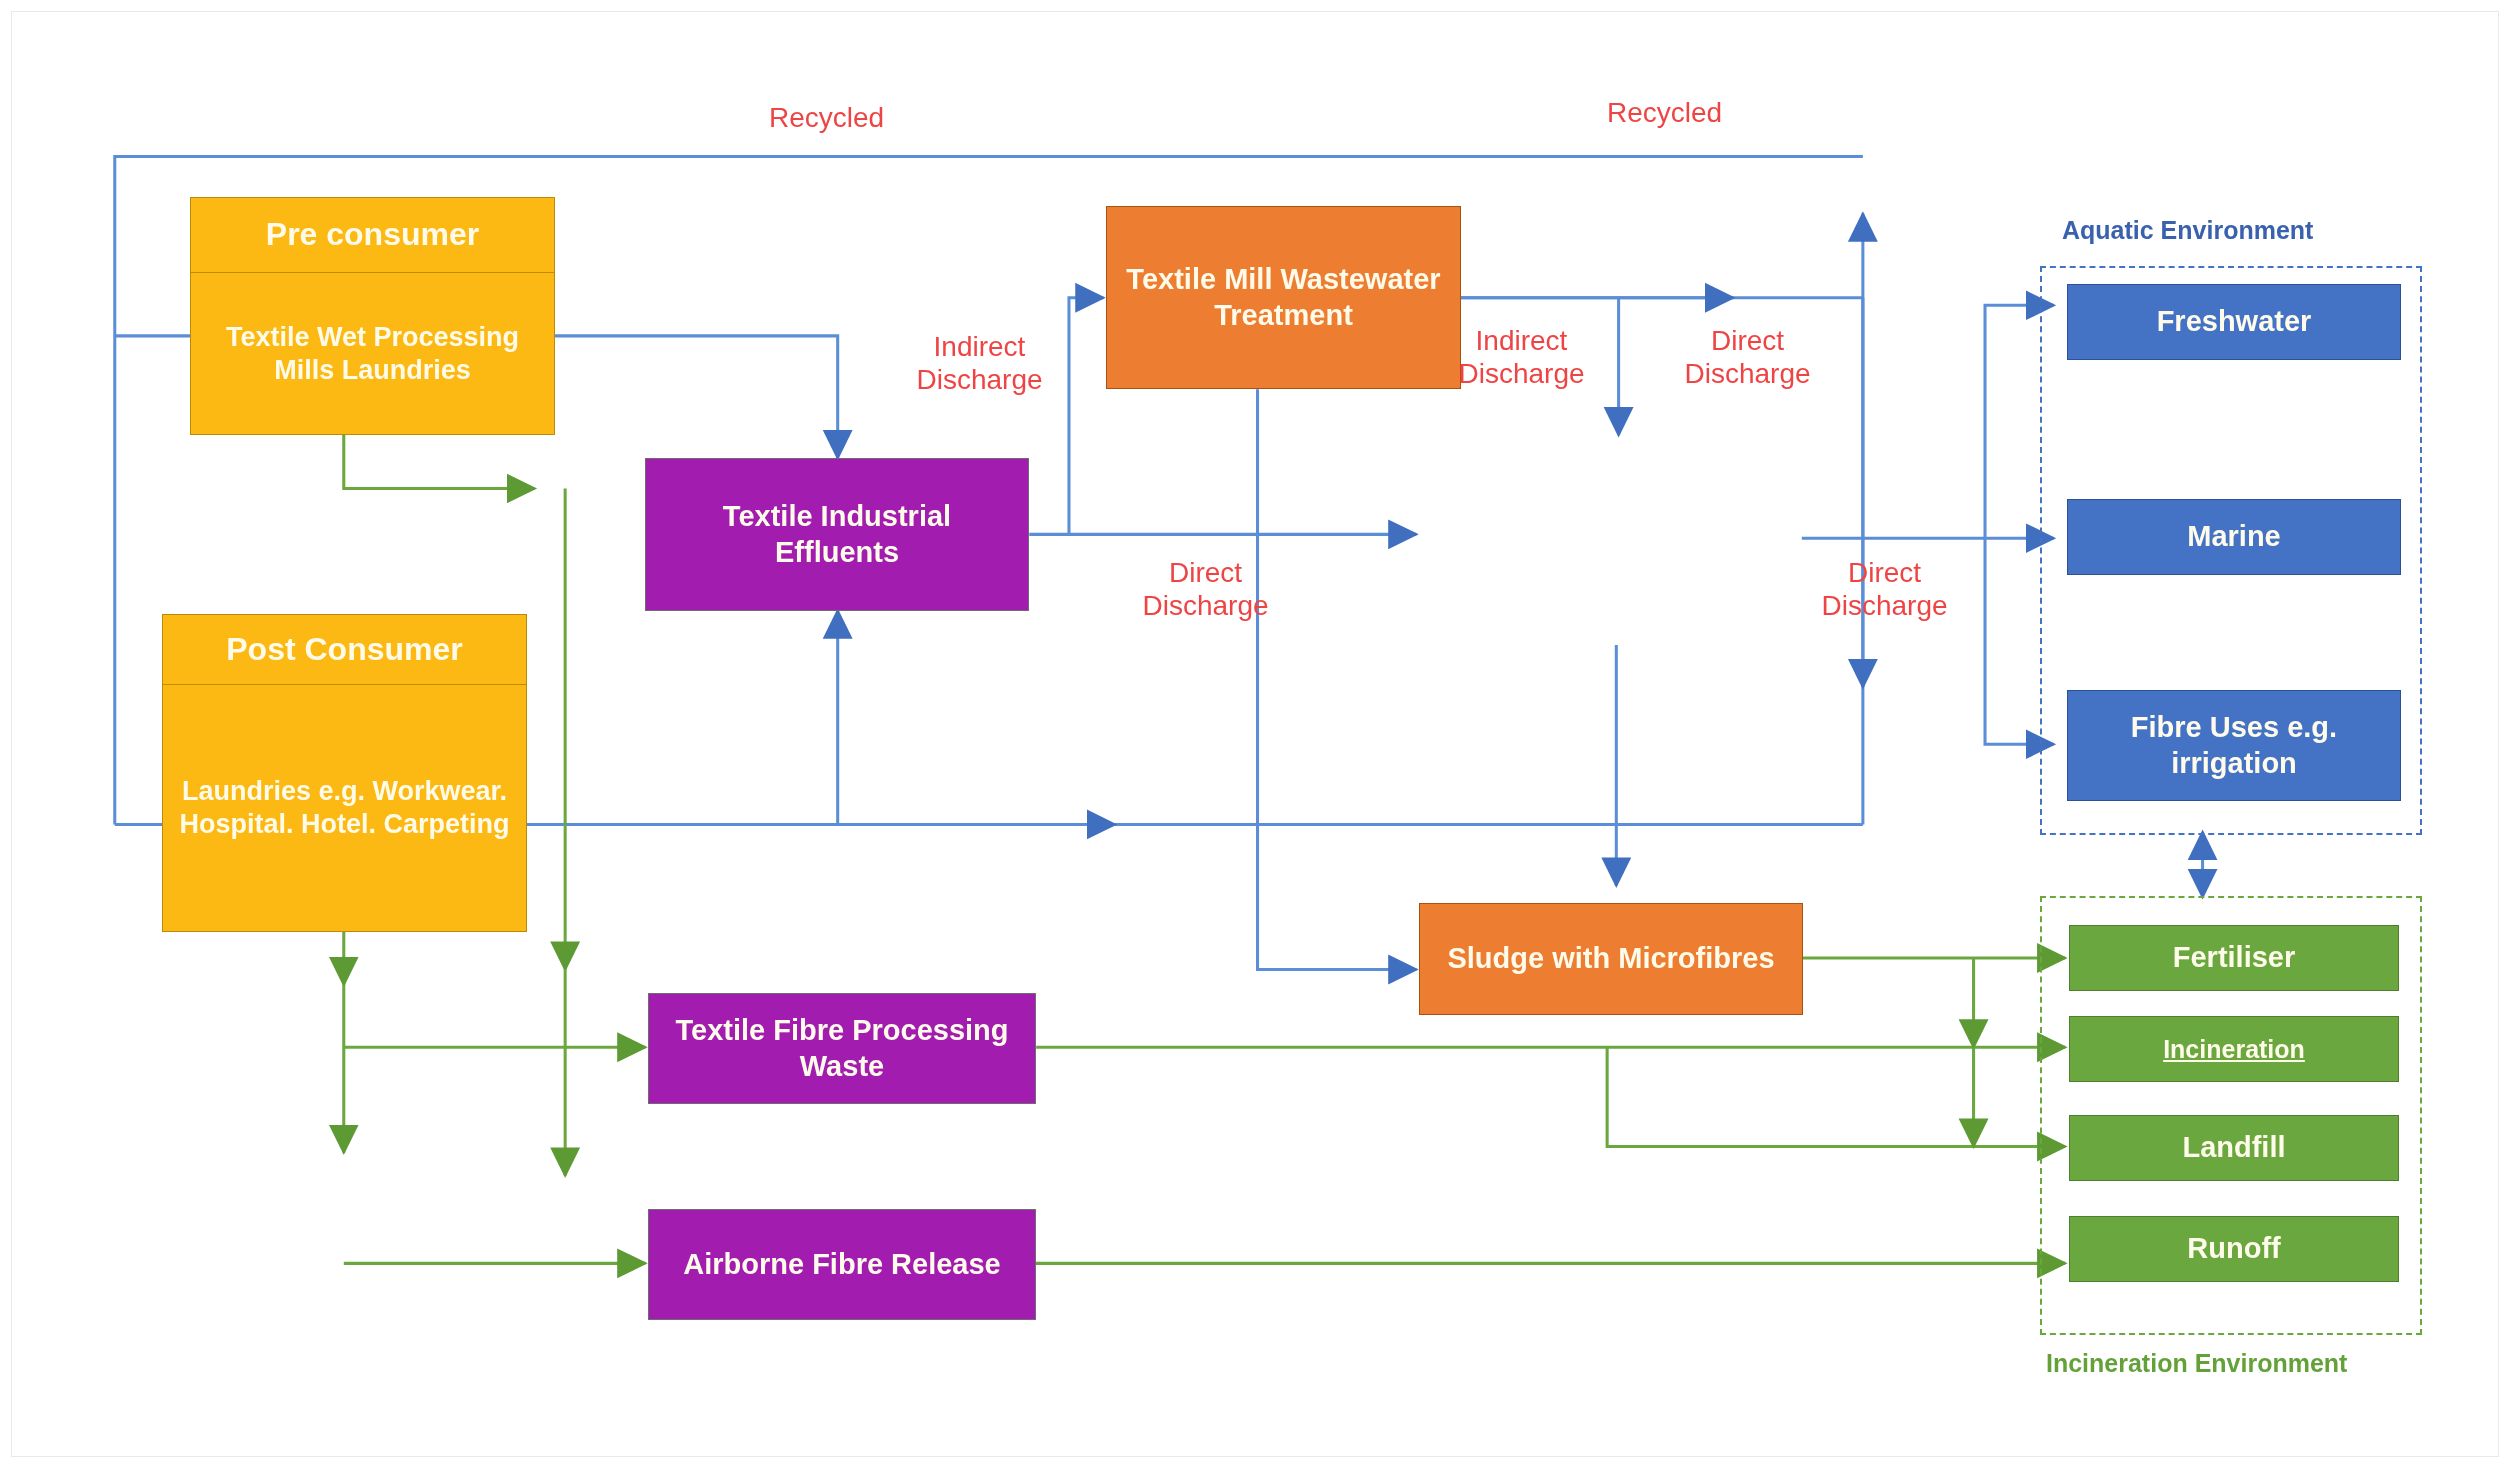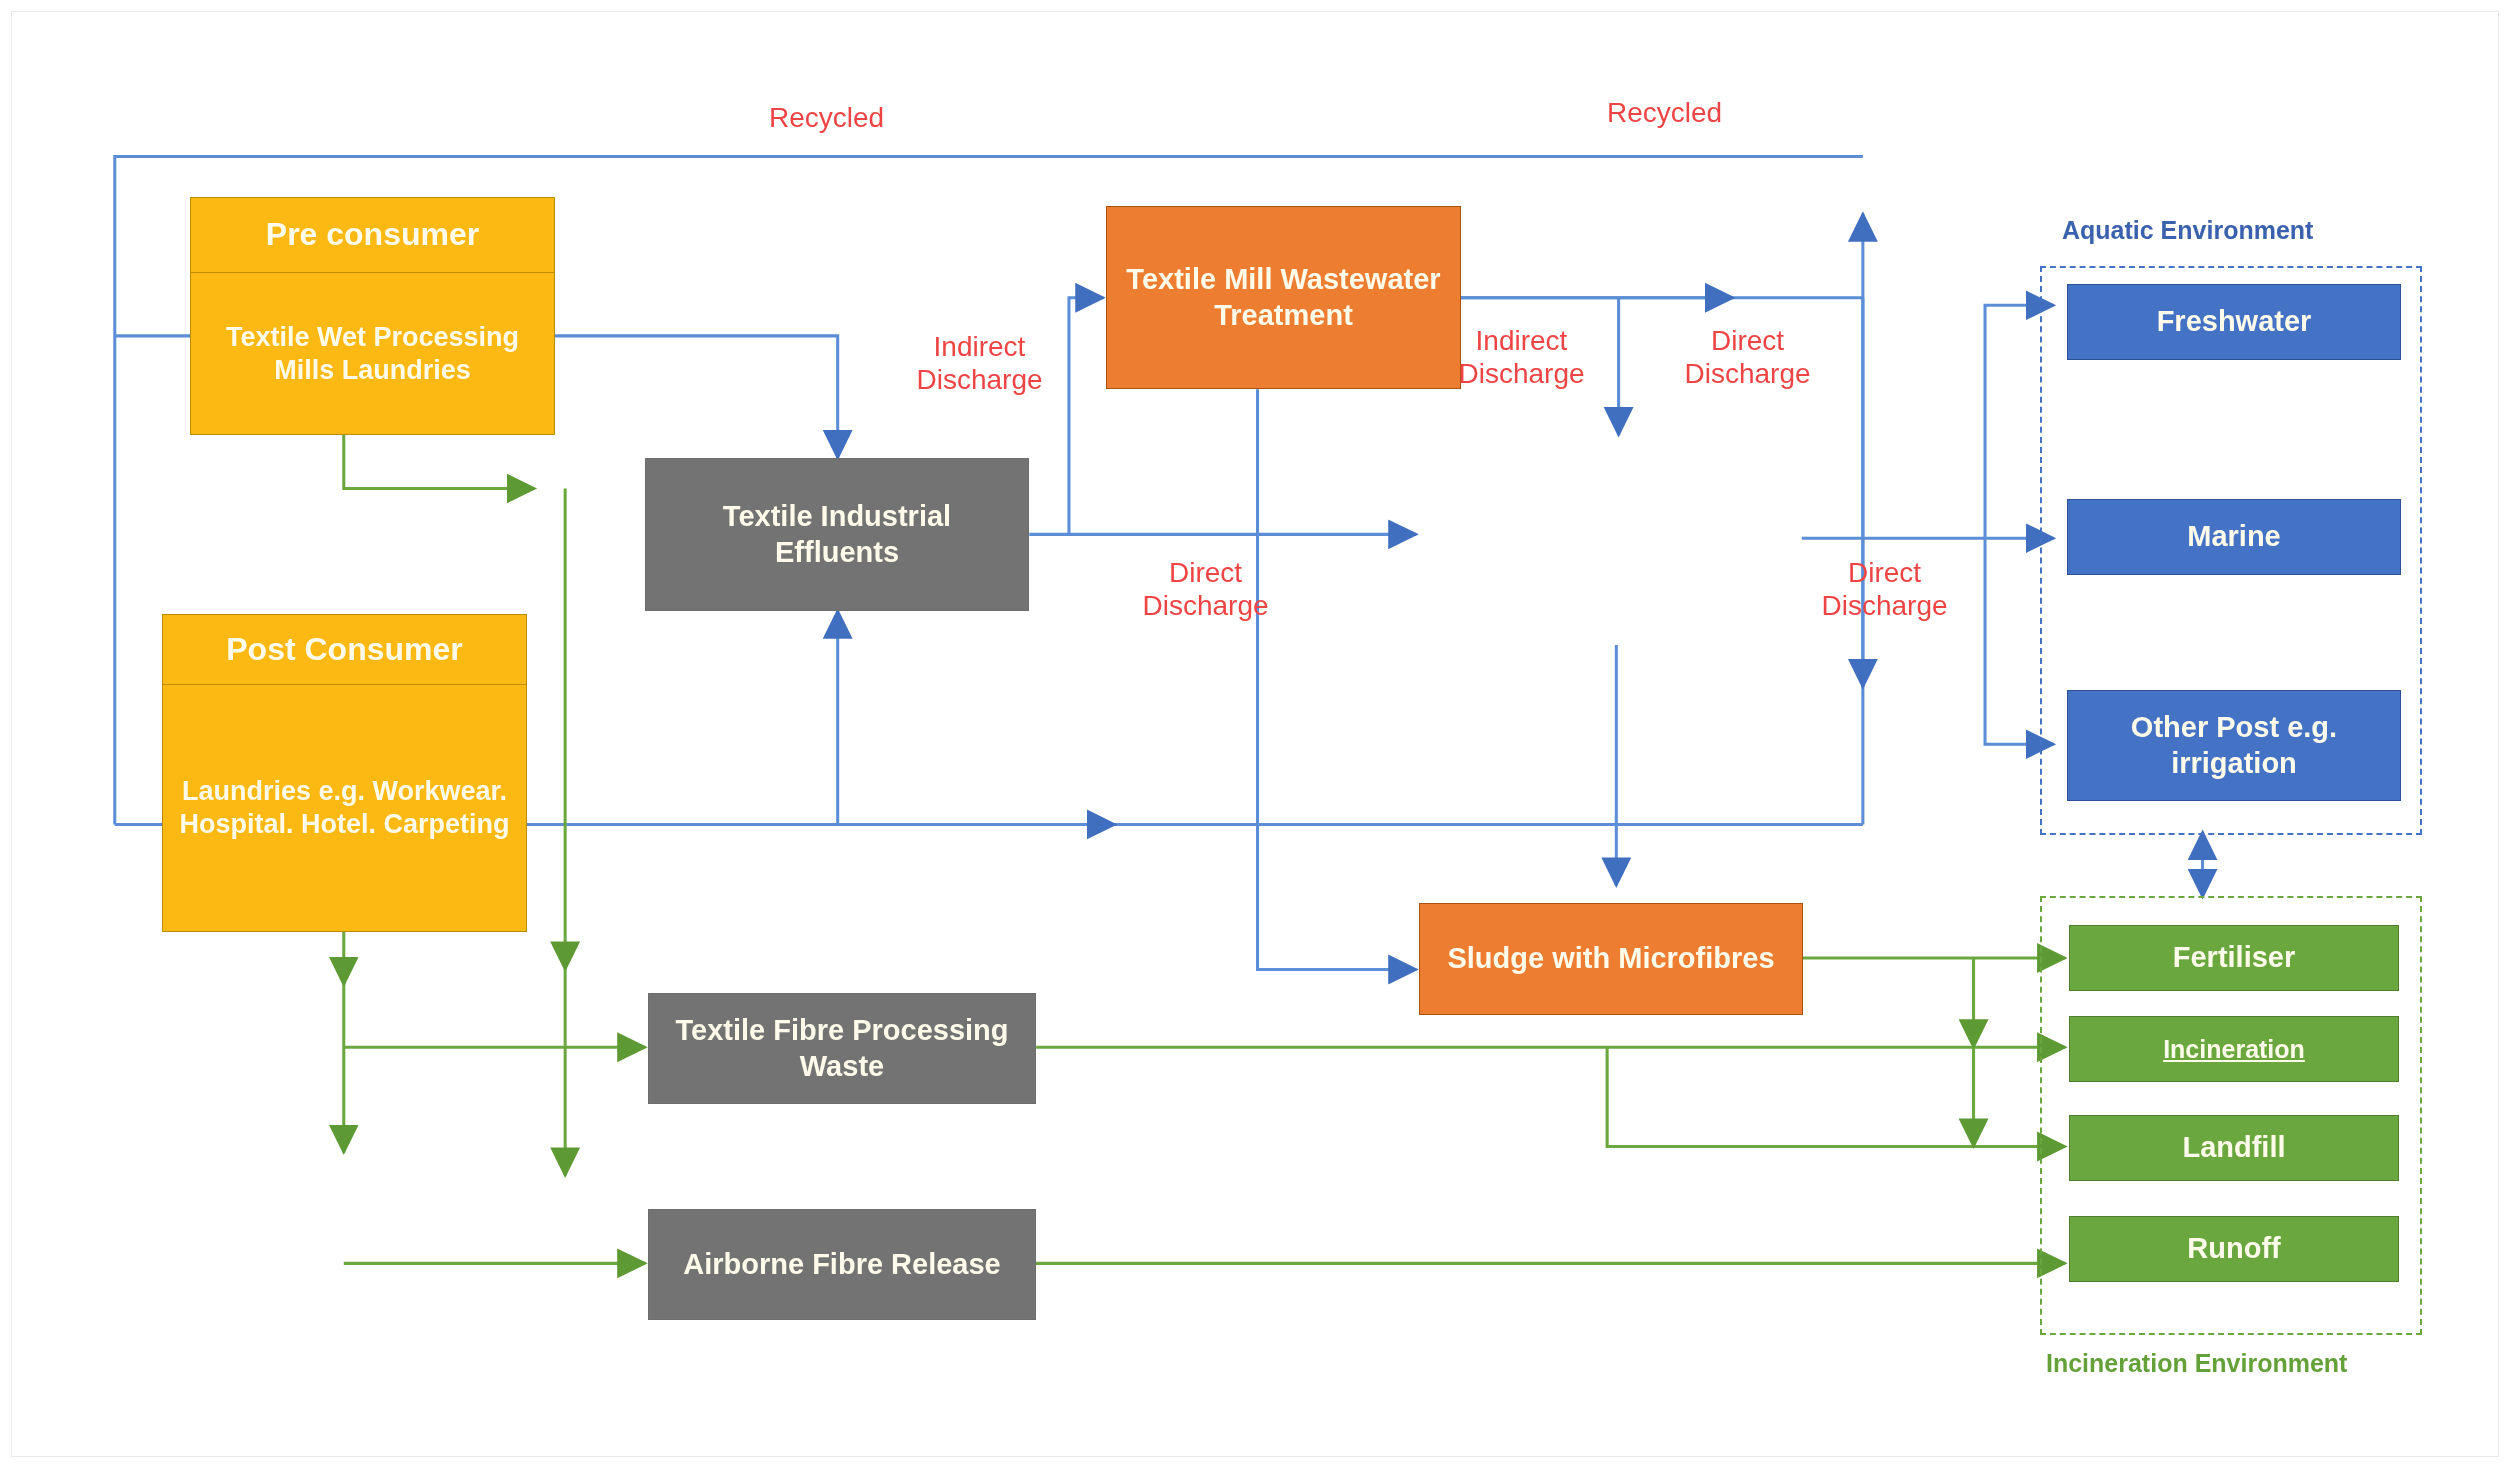--- a/index.html
+++ b/index.html
@@ -12,21 +12,21 @@
         align-items:center;justify-content:center;text-align:center;color:#fffbea;
         font-weight:bold;line-height:1.22;}
   .node .ttl{width:100%;}
   .split-top{display:flex;align-items:center;justify-content:center;width:100%;
              border-bottom:1.5px solid #c08c00;box-sizing:border-box;}
   .split-bot{display:flex;align-items:center;justify-content:center;width:100%;flex:1;
              padding:4.6px 7.6px;box-sizing:border-box;}
 
   .amber{background:#fdb913;border:1.5px solid #b98b06;}
   .orange{background:#ed7d31;border:1.5px solid #a8520f;}
-  .grey{background:#737373;border:1.5px solid #6d6d6d;}
+  .grey{background:#a21caf;border:1.5px solid #6d6d6d;}
   .brown{background:#806000;border:1.5px solid #5f4700;}
   .blue{background:#4472c4;border:1.5px solid #2d5197;}
   .green{background:#6aa83f;border:1.5px solid #4f7f2e;}
 
   .dashbox{position:absolute;box-sizing:border-box;background:transparent;}
   .dash-aq{border:2.3px dashed #4472c4;}
   .dash-tr{border:2.3px dashed #6aa83f;}
 
   .envlabel{position:absolute;font-weight:bold;font-size:25px;white-space:nowrap;}
   .aqlabel{color:#3a61ad;}
@@ -138,21 +138,21 @@
 
   <div class="node grey" style="left:648px;top:993px;width:388px;height:111px;font-size:29px;padding:0 10.7px;">Textile Fibre Processing  Waste</div>
 
   <div class="node grey" style="left:648px;top:1209px;width:388px;height:111px;font-size:29px;padding:0 10.7px;">Airborne Fibre Release</div>
 
   <div class="dashbox dash-aq" style="left:2040px;top:266px;width:382px;height:569px;"></div>
   <div class="envlabel aqlabel" style="left:2062px;top:216px;">Aquatic Environment</div>
 
   <div class="node blue" style="left:2067px;top:284px;width:334px;height:76px;font-size:29px;">Freshwater</div>
   <div class="node blue" style="left:2067px;top:499px;width:334px;height:76px;font-size:29px;">Marine</div>
-  <div class="node blue" style="left:2067px;top:690px;width:334px;height:111px;font-size:29px;padding:0 10.7px;">Other Post e.g. irrigation</div>
+  <div class="node blue" style="left:2067px;top:690px;width:334px;height:111px;font-size:29px;padding:0 10.7px;">Fibre Uses e.g. irrigation</div>
 
   <div class="dashbox dash-tr" style="left:2040px;top:896px;width:382px;height:439px;"></div>
   <div class="envlabel trlabel" style="left:2046px;top:1349px;">Incineration Environment</div>
 
   <div class="node green" style="left:2069px;top:925px;width:330px;height:66px;font-size:29px;">Fertiliser</div>
   <div class="node green" style="left:2069px;top:1016px;width:330px;height:66px;font-size:25px;text-decoration:underline;">Incineration</div>
   <div class="node green" style="left:2069px;top:1115px;width:330px;height:66px;font-size:29px;">Landfill</div>
   <div class="node green" style="left:2069px;top:1216px;width:330px;height:66px;font-size:29px;">Runoff</div>
 
   <div class="flowlabel" style="left:735px;top:101px;width:183px;">Recycled</div>

